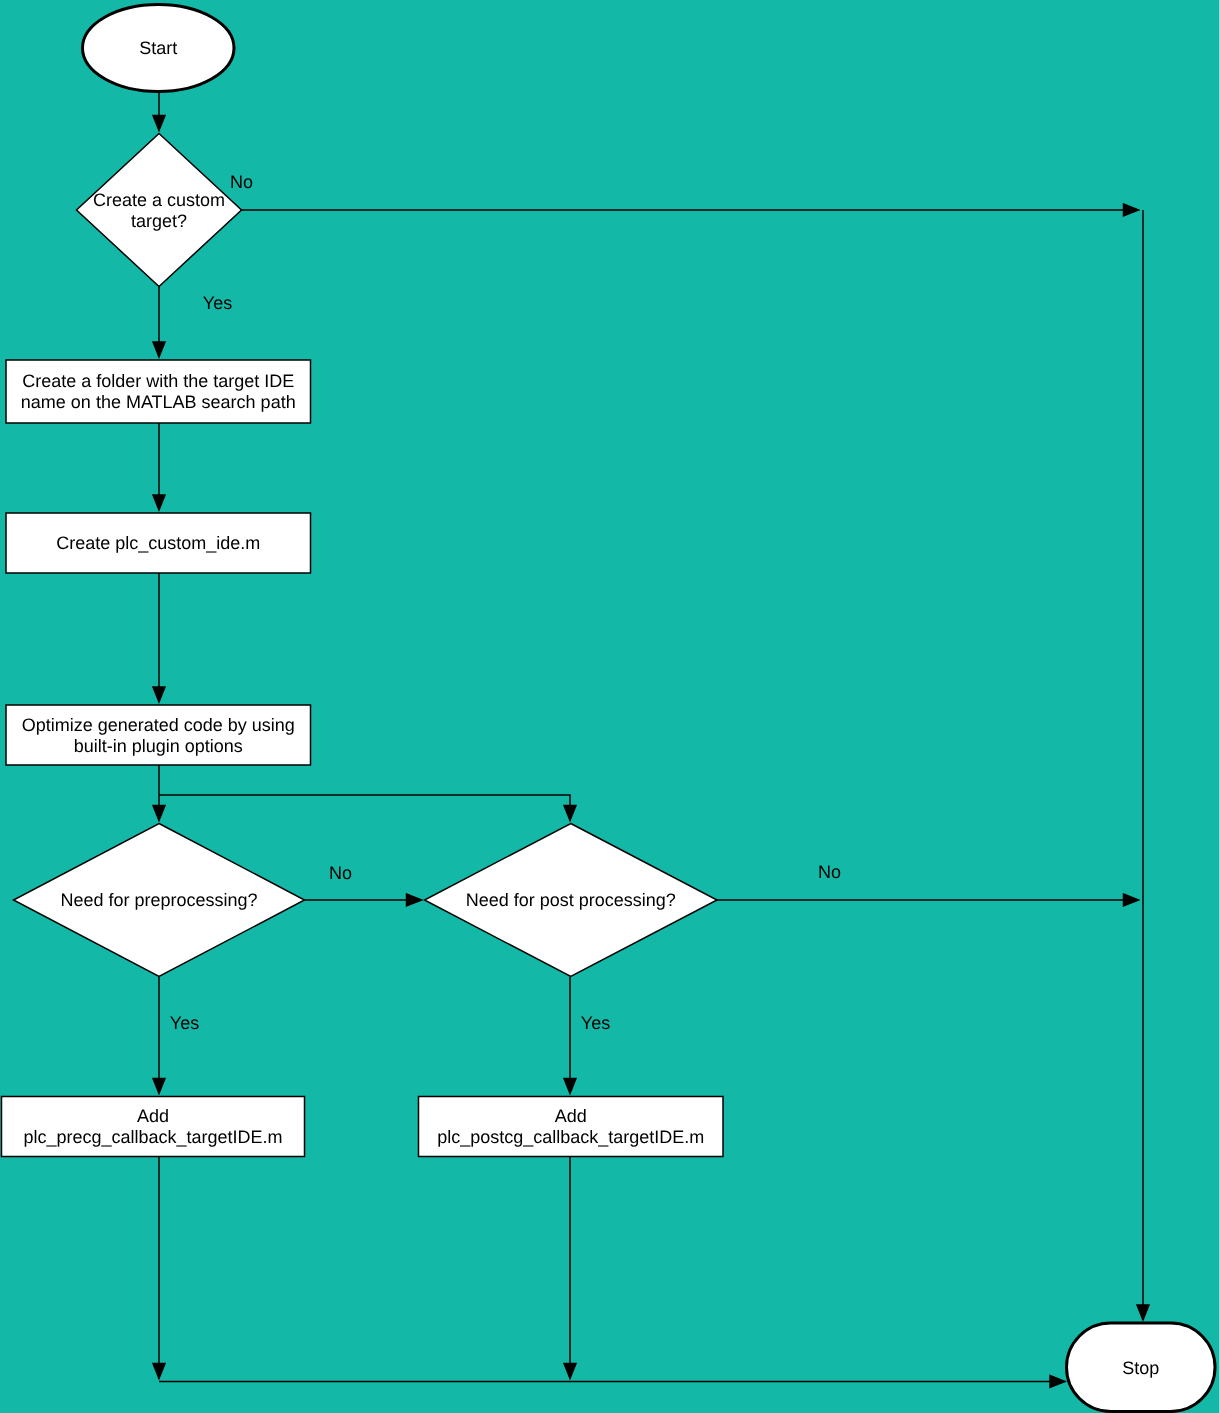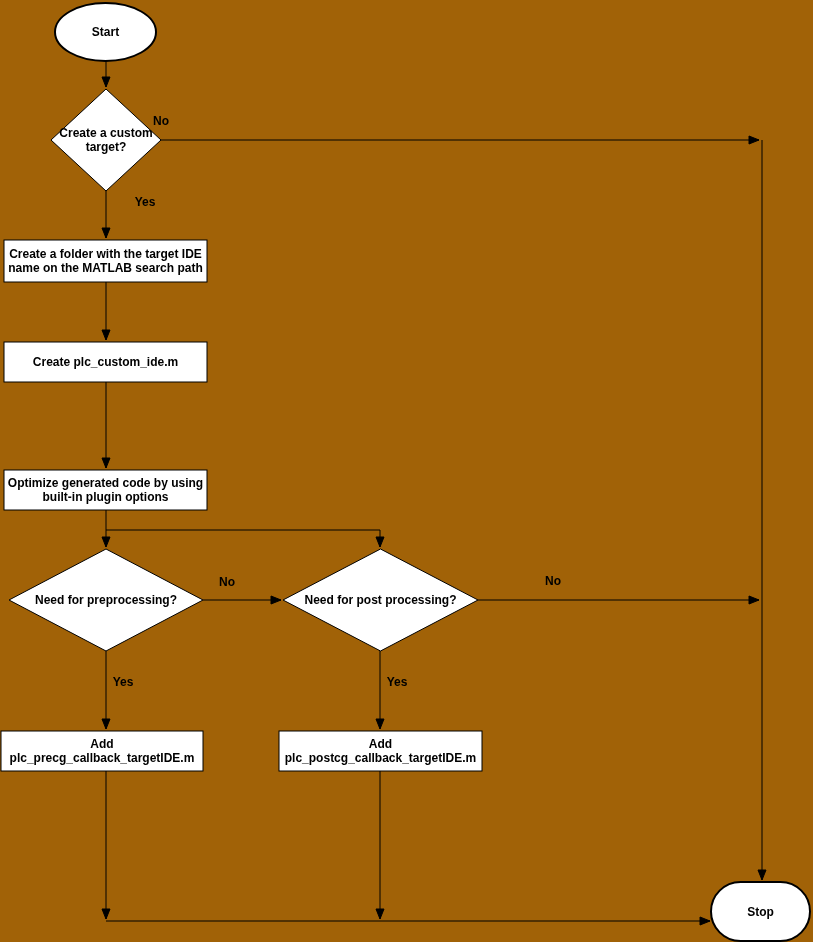--- a/index.html
+++ b/index.html
@@ -5,23 +5,22 @@
 <style>
   html, body {
     margin: 0;
     padding: 0;
     background: #ffffff;
   }
   .canvas-wrap {
     position: relative;
     width: 813px;
     height: 942px;
-    background: #a16207;
+    background: #14b8a6;
     overflow: hidden;
-    font-weight: bold;
   }
   svg.flowchart {
     display: block;
     width: 813px;
     height: 942px;
   }
   svg.flowchart text {
     font-family: "Liberation Sans", "DejaVu Sans", sans-serif;
   }
 </style>

